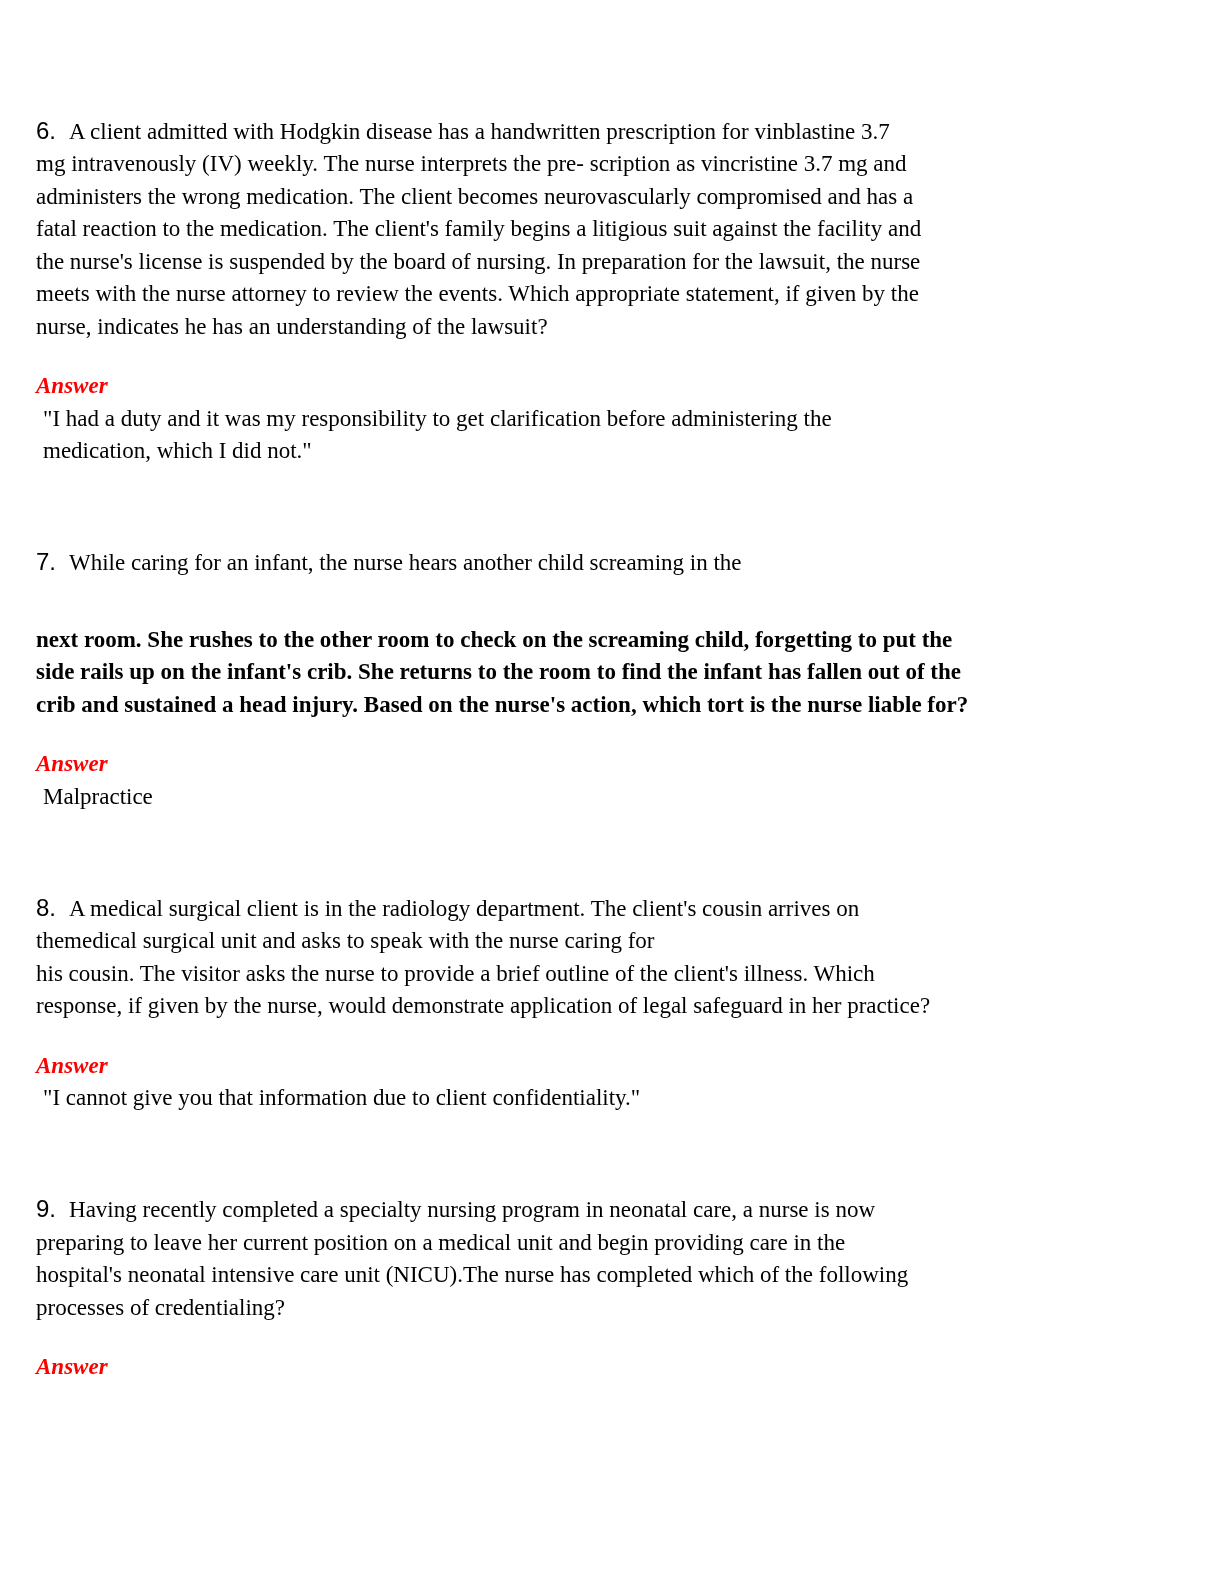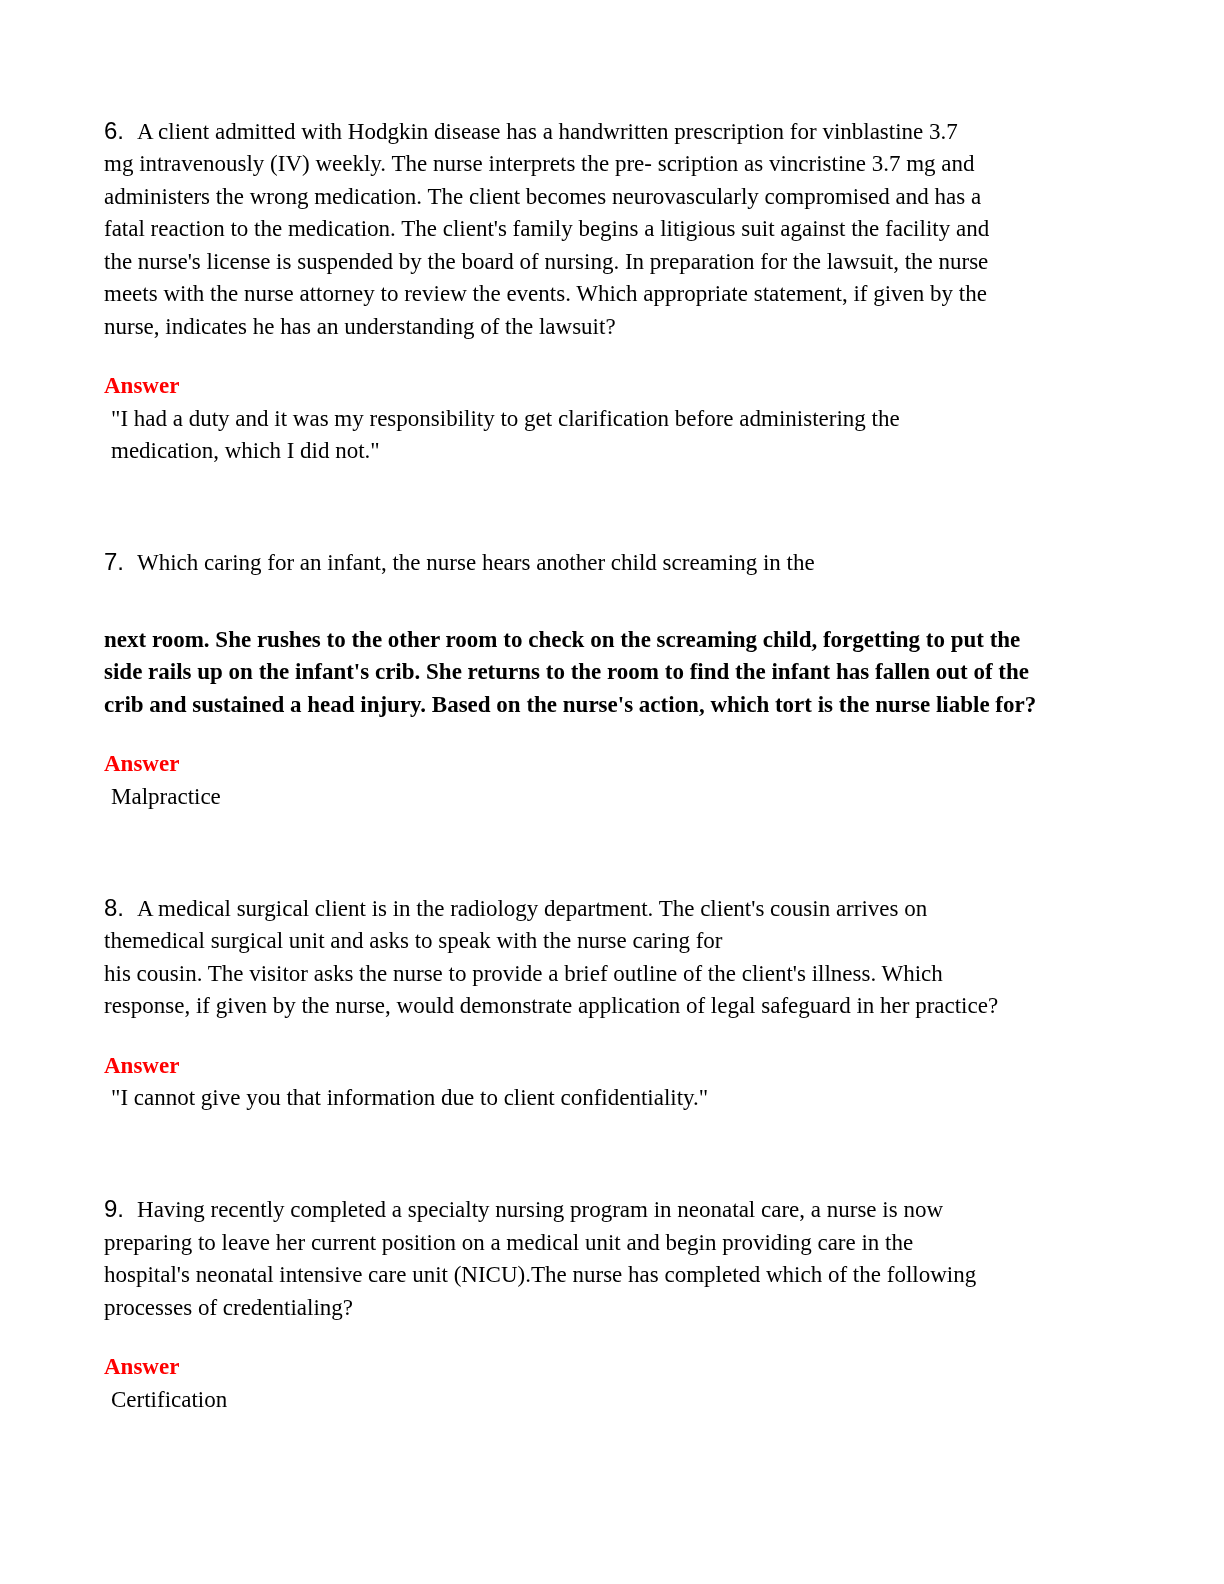--- a/index.html
+++ b/index.html
@@ -12,21 +12,21 @@
     width: 1224px;
     height: 1584px;
     position: relative;
     color: #000000;
     font-family: "Liberation Serif", "DejaVu Serif", serif;
     font-size: 23px;
     line-height: 32.5px;
     overflow: hidden;
   }
   .page {
-    padding: 82px 58px 0 104px;
+    padding: 82px 58px 0 36px;
   }
   .question-block + .question-block {
     margin-top: 46px;
   }
   .q-para {
     white-space: pre-line;
   }
   .q-number {
     font-family: "Liberation Sans", "DejaVu Sans", sans-serif;
     font-size: 24px;
@@ -38,20 +38,21 @@
   }
   .continuation {
     margin-top: 44px;
     white-space: pre-line;
     font-weight: bold;
   }
   .answer-label {
     margin-top: 27px;
     font-weight: bold;
     white-space: pre-line;
+    font-style: italic;
   }
   .answer-text {
     padding-left: 7px;
     white-space: pre-line;
   }
 </style>
 </head>
 <body style="background: rgb(255, 255, 255);">
 
 <div class="page">
@@ -66,21 +67,21 @@
 meets with the nurse attorney to review the events. Which appropriate statement, if given by the
 nurse, indicates he has an understanding of the lawsuit?</span>
     </div>
     <div class="answer-label" style="color: rgb(254, 0, 0);">Answer</div>
     <div class="answer-text">"I had a duty and it was my responsibility to get clarification before administering the
 medication, which I did not."</div>
   </div>
 
   <div class="question-block">
     <div class="q-para">
-      <span class="q-number">7.</span><span class="q-text">Which caring for an infant, the nurse hears another child screaming in the</span>
+      <span class="q-number">7.</span><span class="q-text">While caring for an infant, the nurse hears another child screaming in the</span>
     </div>
     <div class="continuation">next room. She rushes to the other room to check on the screaming child, forgetting to put the
 side rails up on the infant's crib. She returns to the room to find the infant has fallen out of the
 crib and sustained a head injury. Based on the nurse's action, which tort is the nurse liable for?</div>
     <div class="answer-label" style="color: rgb(254, 0, 0);">Answer</div>
     <div class="answer-text">Malpractice</div>
   </div>
 
   <div class="question-block">
     <div class="q-para">
@@ -94,17 +95,16 @@
   </div>
 
   <div class="question-block">
     <div class="q-para">
       <span class="q-number">9.</span><span class="q-text">Having recently completed a specialty nursing program in neonatal care, a nurse is now
 preparing to leave her current position on a medical unit and begin providing care in the
 hospital's neonatal intensive care unit (NICU).The nurse has completed which of the following
 processes of credentialing?</span>
     </div>
     <div class="answer-label" style="color: rgb(254, 0, 0);">Answer</div>
-    <div class="answer-text">Certification</div>
   </div>
 
 
 </div>
 
 </body></html>

